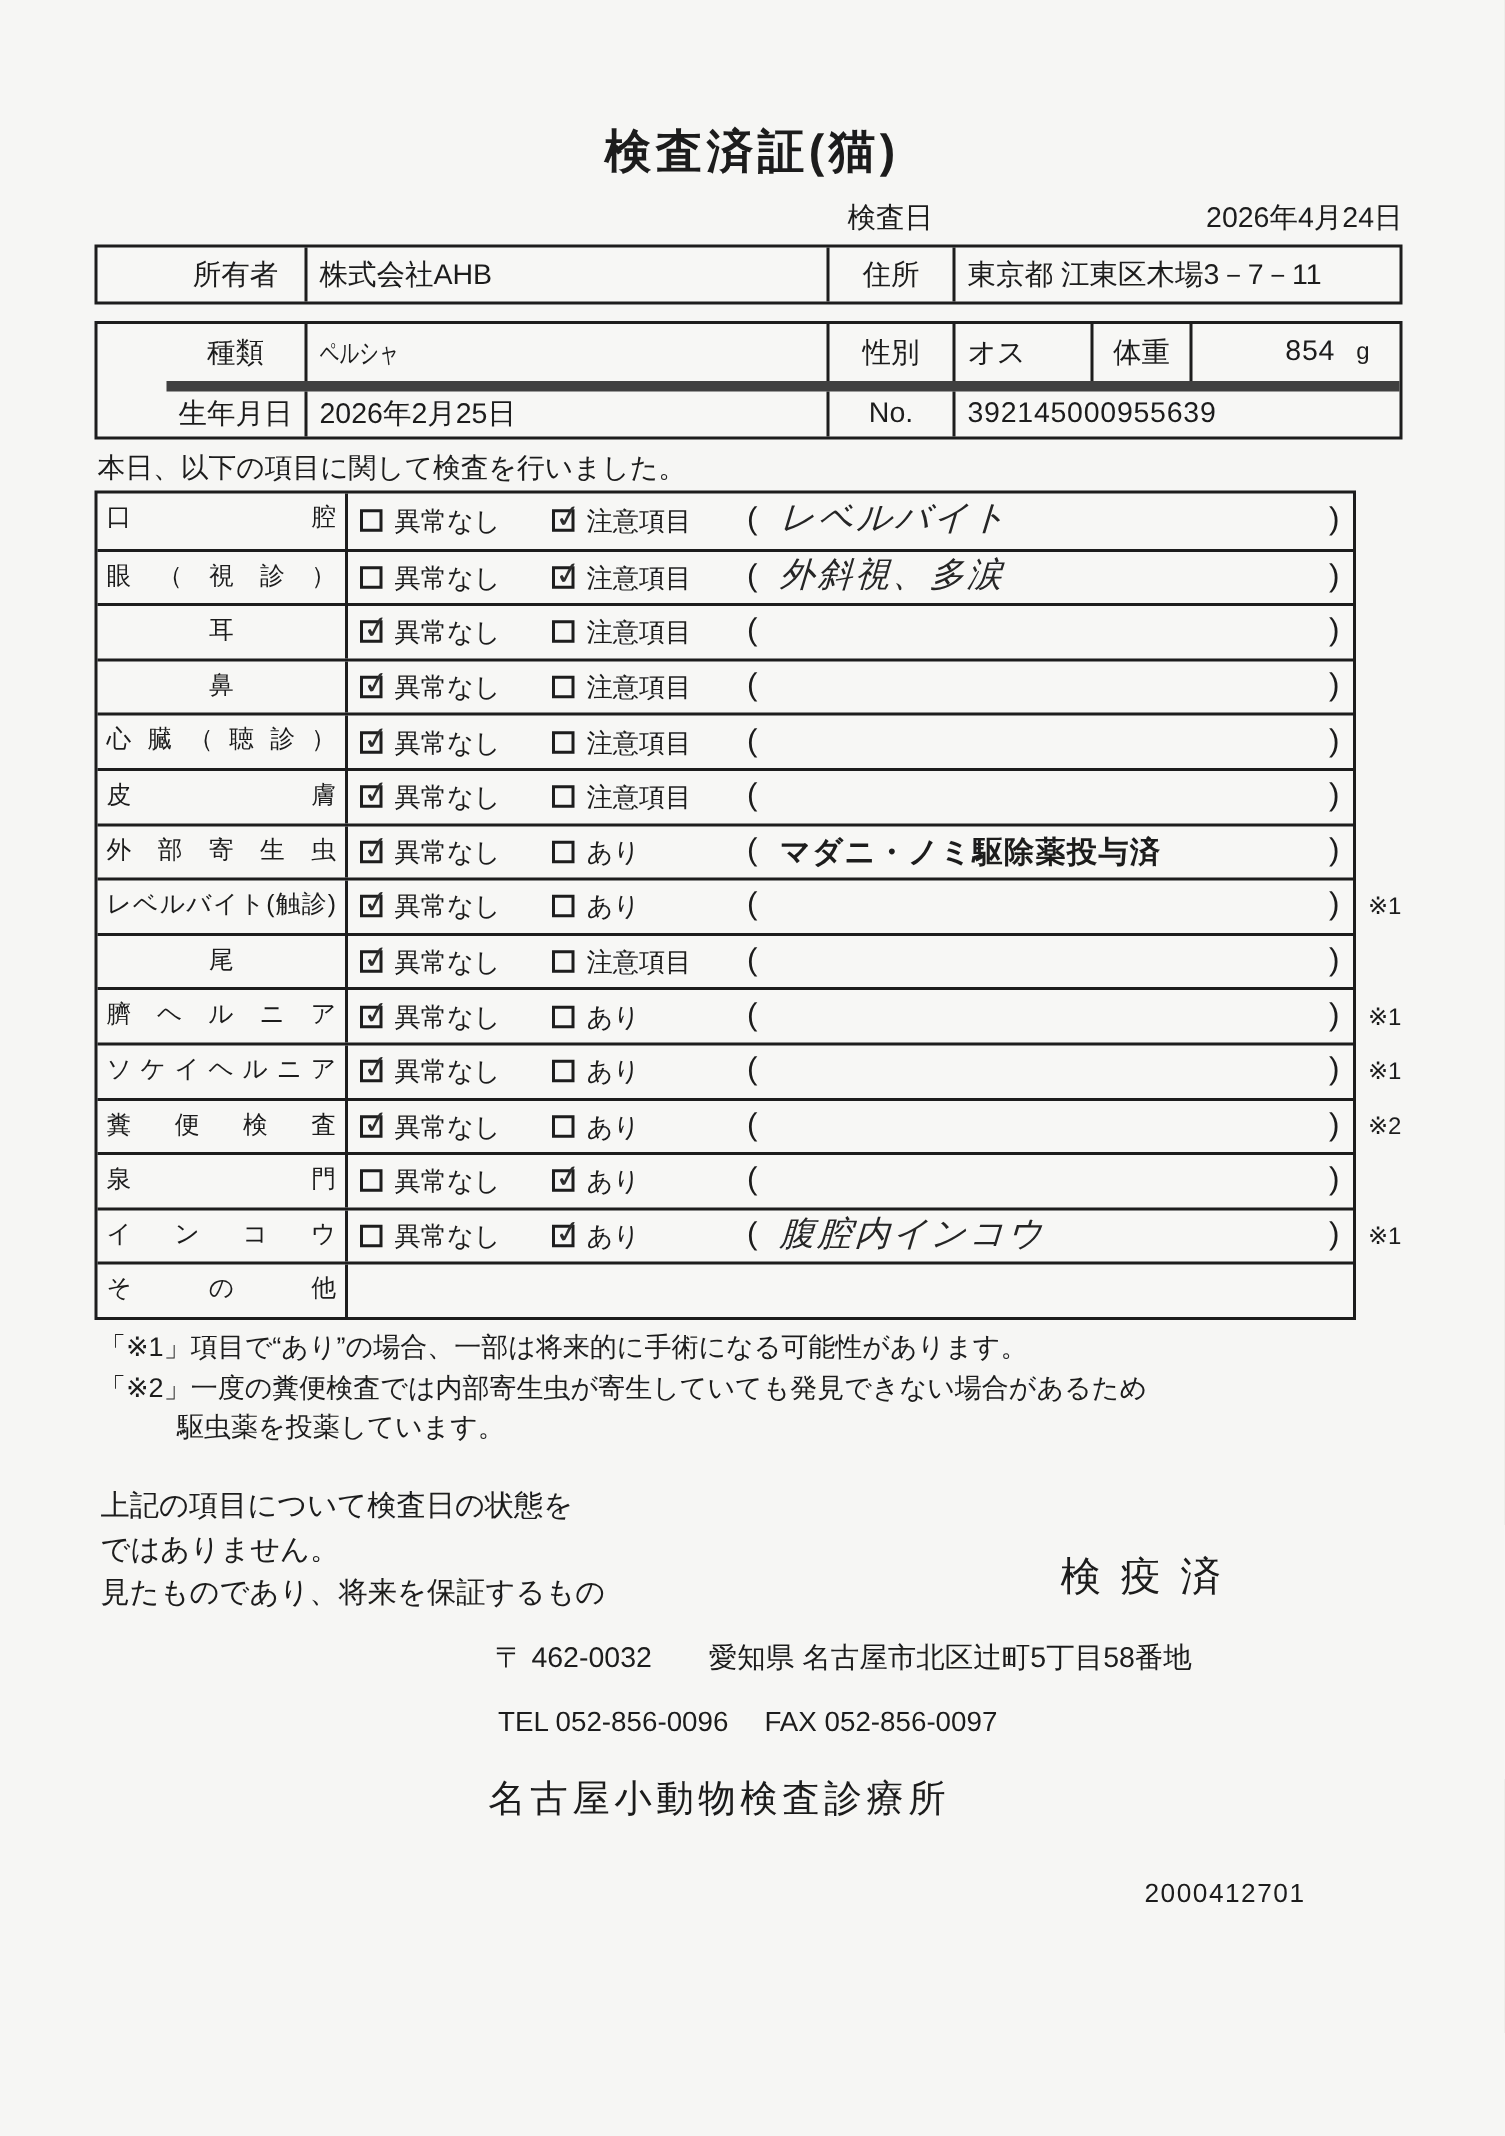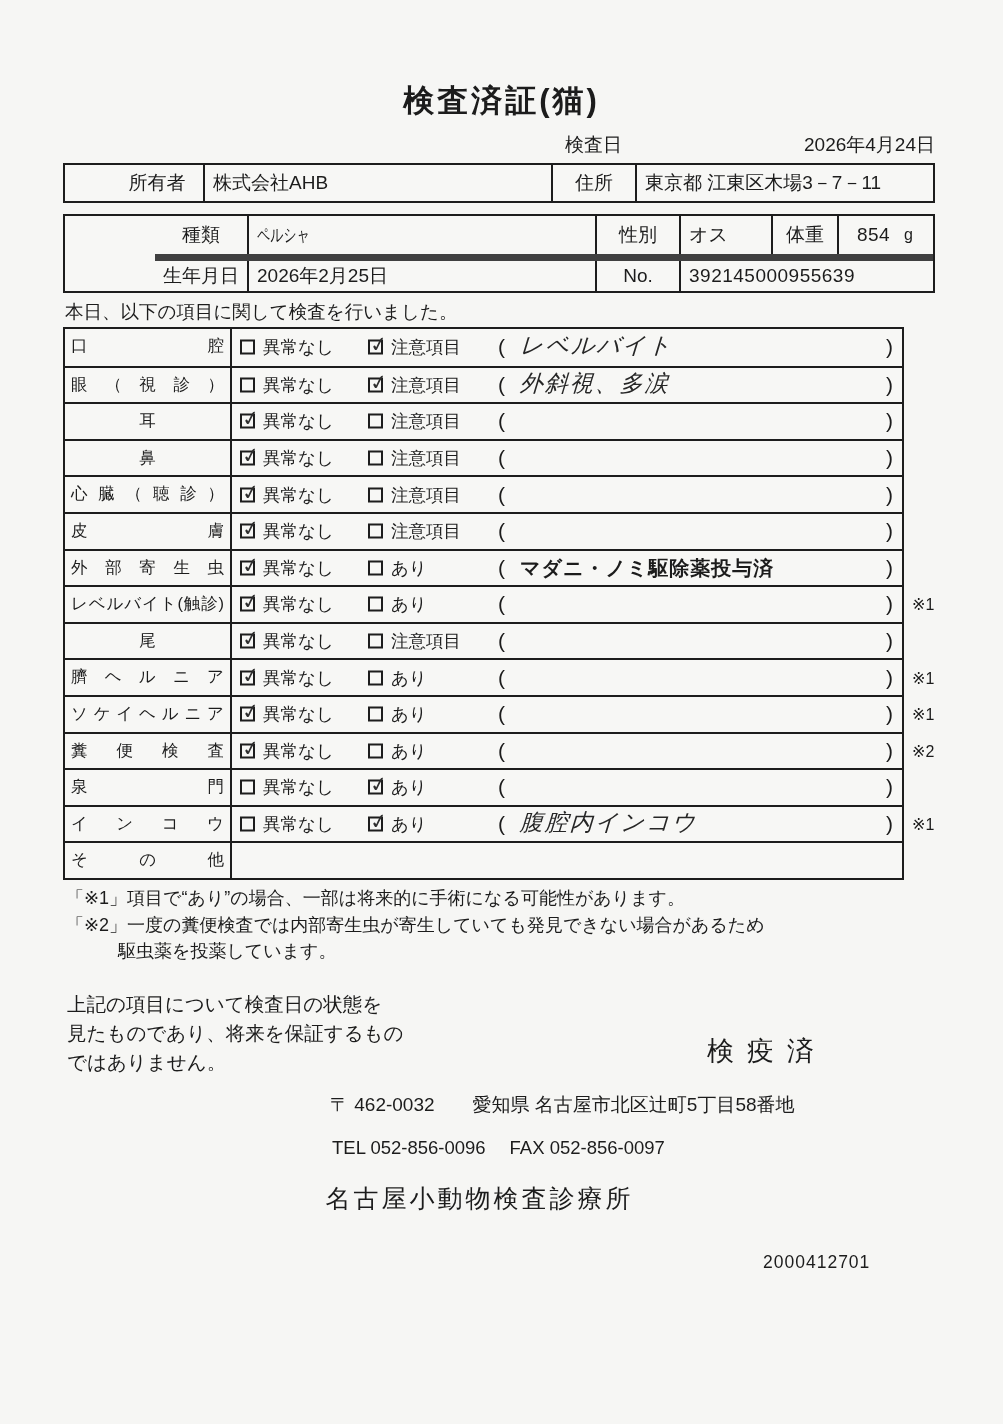--- a/index.html
+++ b/index.html
@@ -15,21 +15,21 @@
   
   .title { top:80px; left:0; width:100%; text-align:center;
            font-size:31px; font-weight:600; letter-spacing:3px; }
   .date-row { top:132px; left:565px; right:68px; display:flex;
               justify-content:space-between; font-size:19px; }
 
   
   .box { border:2.5px solid #1d1d1d; background:#f7f7f5;padding-left:46px; }
   .owner-table { top:163px; left:63px; width:872px; height:40px; display:flex; }
   .info-table  { top:214px; left:63px; width:872px; height:79px; }
-  .info-row { display:flex; height:50%;margin-left:44px; }
+  .info-row { display:flex; height:50%; }
   .info-row + .info-row { border-top:7px solid #404040; }
   .cell { display:flex; align-items:center; font-size:19px; height:100%;
           padding:0 8px; white-space:nowrap; overflow:hidden; }
   .cell.lab { justify-content:center; padding:0 4px; }
   .cell.bl  { border-left:2px solid #1d1d1d; }
   .cell.br  { border-right:2px solid #1d1d1d; }
   .w94{width:94px;} .w346{width:346px;} .w86{width:86px;}
   .w92{width:92px;} .w66{width:66px;} .w188{width:188px; flex:1;}
   .condensed { display:inline-block; transform:scaleX(0.72); transform-origin:left center; font-size:18px; }
   .weight-cell { justify-content:flex-end; padding-right:14px; }
@@ -326,22 +326,22 @@
       <span class="refmark"></span>
     </div>
   </div>
 
   <div class="abs fn fn1">「※1」項目で“あり”の場合、一部は将来的に手術になる可能性があります。</div>
   <div class="abs fn fn2">「※2」一度の糞便検査では内部寄生虫が寄生していても発見できない場合があるため</div>
   <div class="abs fn fn3">駆虫薬を投薬しています。</div>
 
   <div class="abs disclaimer">
     <div>上記の項目について検査日の状態を</div>
+    <div>ではありません。</div>
     <div>見たものであり、将来を保証するもの</div>
-    <div>ではありません。</div>
   </div>
 
   <div class="abs stamp">検疫済</div>
 
   <div class="abs addr-line">
     <span>〒 462-0032</span>
     <span>愛知県 名古屋市北区辻町5丁目58番地</span>
   </div>
 
   <div class="abs tel-line">

